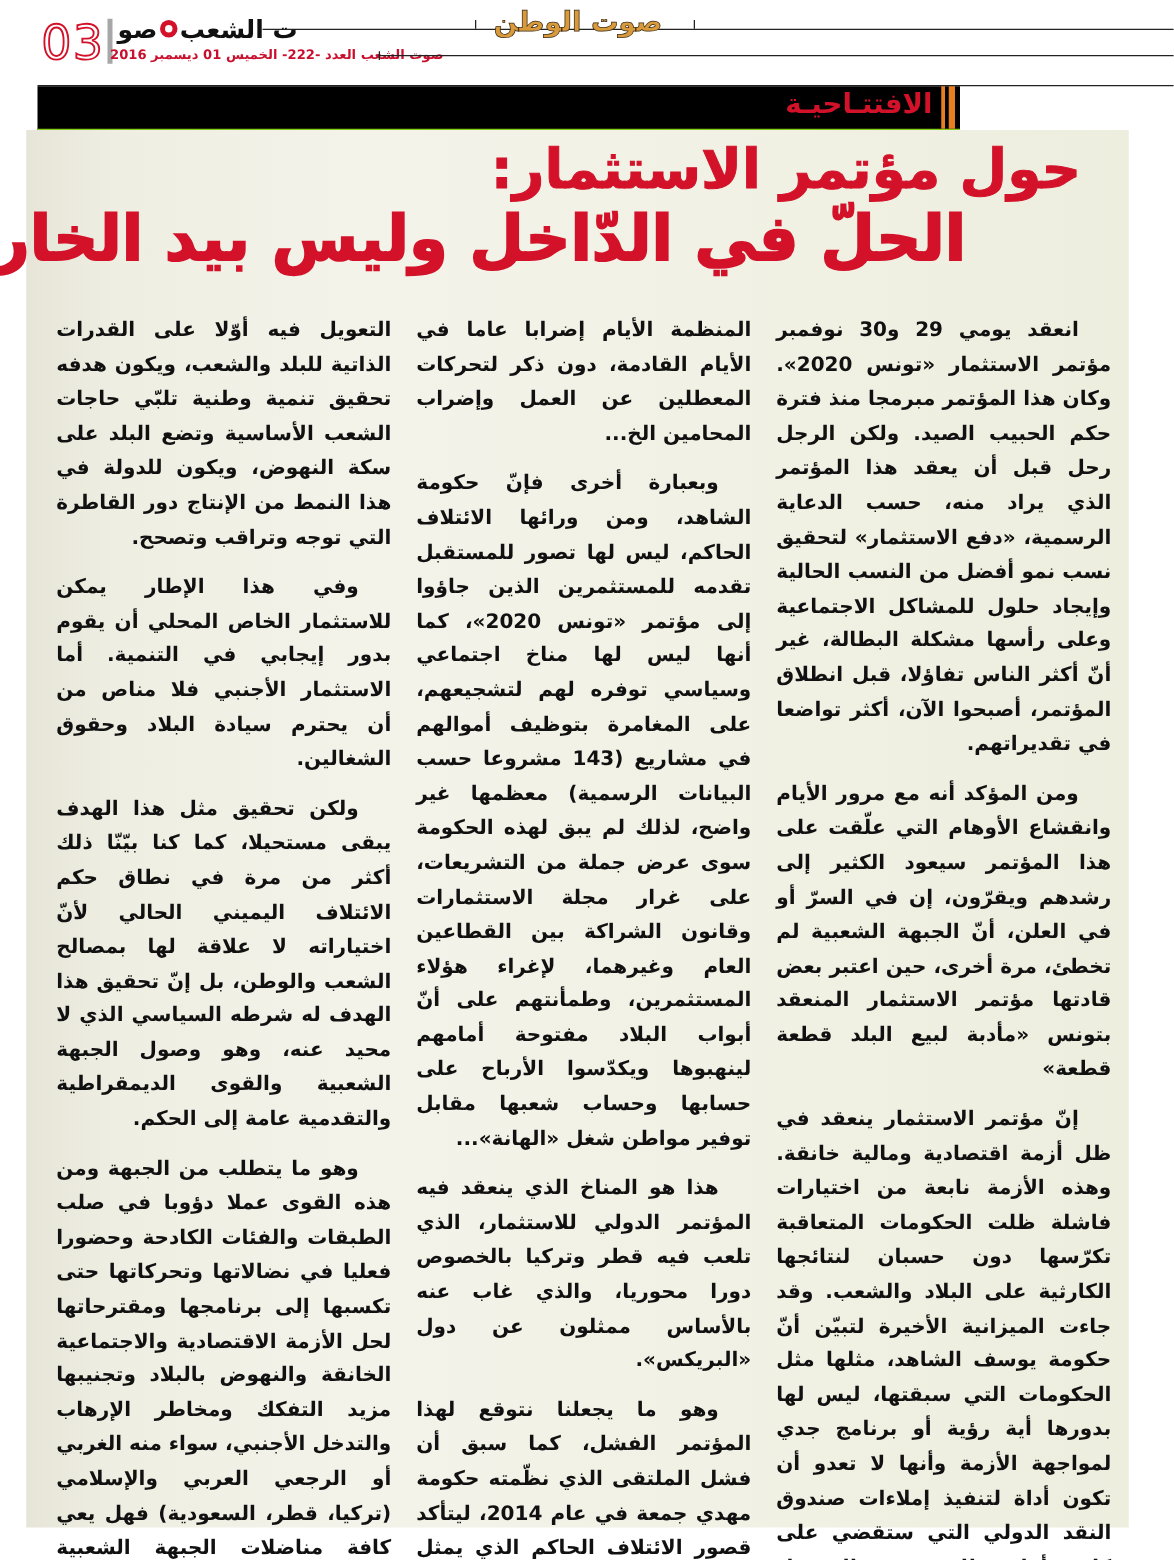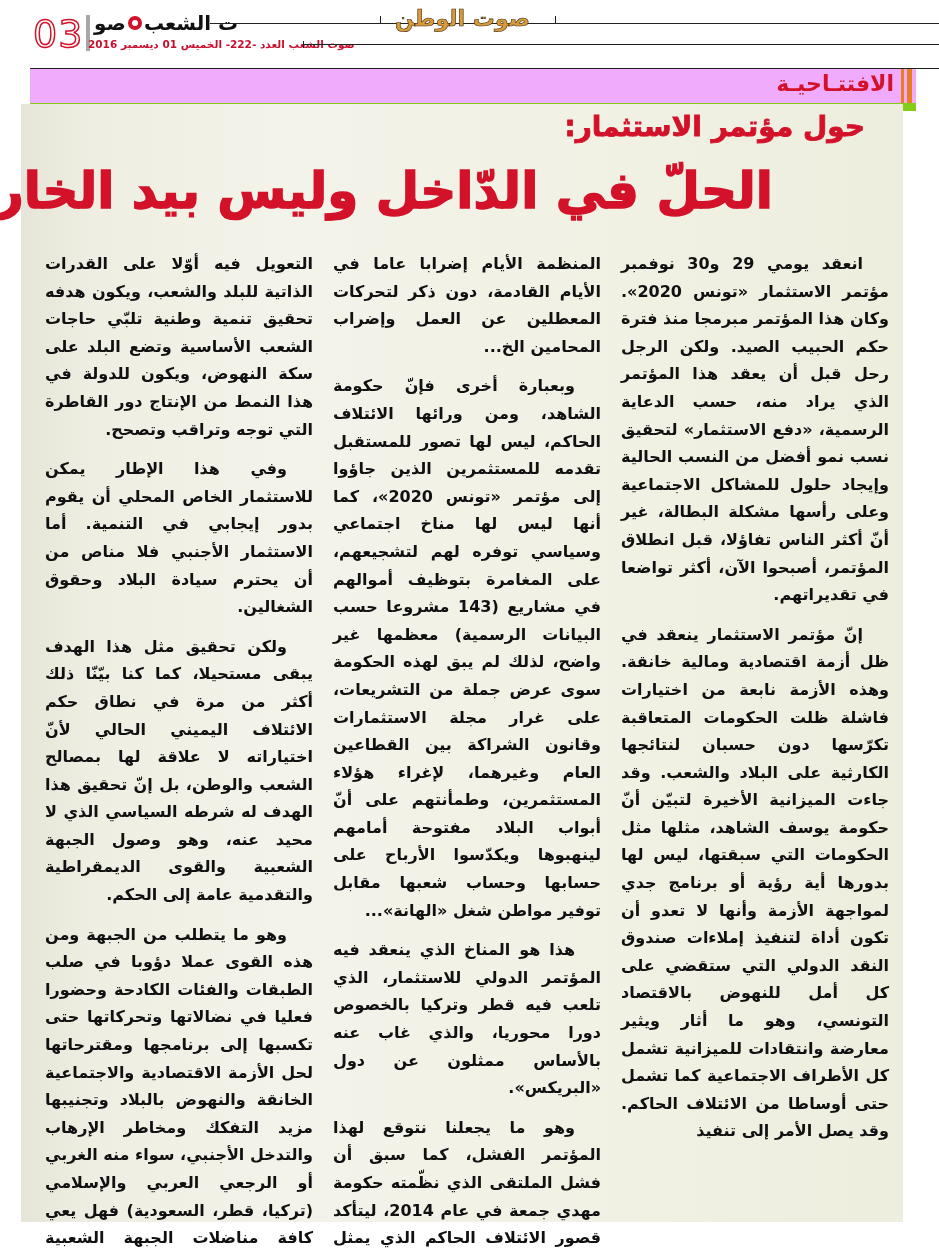--- a/index.html
+++ b/index.html
@@ -44,35 +44,35 @@
     .section-name {
       position: absolute; left: 395px; top: 6px; font-size: 22px; font-weight: bold; color: #d89a3a;
       -webkit-text-stroke: 0.6px #3b2a12; direction: rtl; letter-spacing: 0.5px; text-align: right;
     }
     .section-tick-l { position: absolute; left: 380px; top: 16px; width: 1px; height: 7px; background:#222; }
     .section-tick-r { position: absolute; left: 555px; top: 16px; width: 1px; height: 7px; background:#222; }
     .top-rule {
       position: absolute; left: 30px; top: 68px; width: 909px; height: 1px; background: #222;
     }
     .rubric-bar {
-      position: absolute; left: 30px; top: 69px; width: 886px; height: 34px; background: #f0abfc;
+      position: absolute; left: 30px; top: 69px; width: 738px; height: 34px; background: #000000;
       border-bottom: 8px solid #84cc16;
     }
     .rubric-bar .orange1 { position: absolute; right: 4px; top: 0; width: 5px; height: 34px; background: #e57f22; }
     .rubric-bar .orange2 { position: absolute; right: 12px; top: 0; width: 3px; height: 34px; background: #e57f22; }
     .rubric-label {
       position: absolute; right: 22px; top: 2px; direction: rtl; color: #d3122a; font-weight: bold; font-size: 22px;
       letter-spacing: 1px;
     }
     .panel {
       position: absolute; left: 21px; top: 104px; width: 882px; height: 1118px;
       background: linear-gradient(90deg, #e6e5d8 0%, #efeee2 8%, #f4f3ea 30%, #f1f1e5 60%, #eeeedf 100%);
     }
     .headline-pre {
-      position: absolute; right: 38px; top: 6px; direction: rtl; font-size: 28px; font-weight: bold; color: #d3122a;
+      position: absolute; right: 38px; top: 6px; direction: rtl; font-size: 44px; font-weight: bold; color: #d3122a;
       -webkit-text-stroke: 0.8px #d3122a; white-space: nowrap; margin-left: 38px;
     }
     .headline-main {
       position: absolute; right: 130px; top: 58px; direction: rtl; font-size: 50px; font-weight: bold; color: #d3122a;
       -webkit-text-stroke: 1.5px #d3122a; white-space: nowrap; letter-spacing: 0.5px;
     }
     .columns {
       position: absolute; left: 22px; top: 146px; width: 846px; height: 960px;
       display: flex; flex-direction: row-reverse; gap: 20px;
     }
@@ -109,20 +109,21 @@
   <div class="rubric-label">الافتتـاحيـة</div>
 </div>
 
 <div class="panel">
   <div class="headline-pre">حول مؤتمر الاستثمار:</div>
   <div class="headline-main">الحلّ في الدّاخل وليس بيد الخارج</div>
 
   <div class="columns">
     <div class="col">
       <p class="indent">انعقد يومي 29 و30 نوفمبر مؤتمر الاستثمار «تونس 2020». وكان هذا المؤتمر مبرمجا منذ فترة حكم الحبيب الصيد. ولكن الرجل رحل قبل أن يعقد هذا المؤتمر الذي يراد منه، حسب الدعاية الرسمية، «دفع الاستثمار» لتحقيق نسب نمو أفضل من النسب الحالية وإيجاد حلول للمشاكل الاجتماعية وعلى رأسها مشكلة البطالة، غير أنّ أكثر الناس تفاؤلا، قبل انطلاق المؤتمر، أصبحوا الآن، أكثر تواضعا في تقديراتهم.</p>
+      <p class="indent">ومن المؤكد أنه مع مرور الأيام وانقشاع الأوهام التي علّقت على هذا المؤتمر سيعود الكثير إلى رشدهم ويقرّون، إن في السرّ أو في العلن، أنّ الجبهة الشعبية لم تخطئ، مرة أخرى، حين اعتبر بعض قادتها مؤتمر الاستثمار المنعقد بتونس «مأدبة لبيع البلد قطعة قطعة»</p>
       <p class="indent">إنّ مؤتمر الاستثمار ينعقد في ظل أزمة اقتصادية ومالية خانقة. وهذه الأزمة نابعة من اختيارات فاشلة ظلت الحكومات المتعاقبة تكرّسها دون حسبان لنتائجها الكارثية على البلاد والشعب. وقد جاءت الميزانية الأخيرة لتبيّن أنّ حكومة يوسف الشاهد، مثلها مثل الحكومات التي سبقتها، ليس لها بدورها أية رؤية أو برنامج جدي لمواجهة الأزمة وأنها لا تعدو أن تكون أداة لتنفيذ إملاءات صندوق النقد الدولي التي ستقضي على كل أمل للنهوض بالاقتصاد التونسي، وهو ما أثار ويثير معارضة وانتقادات للميزانية تشمل كل الأطراف الاجتماعية كما تشمل حتى أوساطا من الائتلاف الحاكم. وقد يصل الأمر إلى تنفيذ</p>
     </div>
     <div class="col">
       <p>المنظمة الأيام إضرابا عاما في الأيام القادمة، دون ذكر لتحركات المعطلين عن العمل وإضراب المحامين الخ...</p>
       <p class="indent">وبعبارة أخرى فإنّ حكومة الشاهد، ومن ورائها الائتلاف الحاكم، ليس لها تصور للمستقبل تقدمه للمستثمرين الذين جاؤوا إلى مؤتمر «تونس 2020»، كما أنها ليس لها مناخ اجتماعي وسياسي توفره لهم لتشجيعهم، على المغامرة بتوظيف أموالهم في مشاريع (143 مشروعا حسب البيانات الرسمية) معظمها غير واضح، لذلك لم يبق لهذه الحكومة سوى عرض جملة من التشريعات، على غرار مجلة الاستثمارات وقانون الشراكة بين القطاعين العام وغيرهما، لإغراء هؤلاء المستثمرين، وطمأنتهم على أنّ أبواب البلاد مفتوحة أمامهم لينهبوها ويكدّسوا الأرباح على حسابها وحساب شعبها مقابل توفير مواطن شغل «الهانة»...</p>
       <p class="indent">هذا هو المناخ الذي ينعقد فيه المؤتمر الدولي للاستثمار، الذي تلعب فيه قطر وتركيا بالخصوص دورا محوريا، والذي غاب عنه بالأساس ممثلون عن دول «البريكس».</p>
       <p class="indent">وهو ما يجعلنا نتوقع لهذا المؤتمر الفشل، كما سبق أن فشل الملتقى الذي نظّمته حكومة مهدي جمعة في عام 2014، ليتأكد قصور الائتلاف الحاكم الذي يمثل مصالح الأقليات الثرية والمافيوزية، عن حل الأزمة الاقتصادية والاجتماعية الخانقة، كما يتأكد الطرح الذي قدمته الجبهة الشعبية بأن لا تجاوز لهذه الأزمة دون وضع أسس نمط إنتاج جديد، يتم</p>
     </div>
     <div class="col">
       <p>التعويل فيه أوّلا على القدرات الذاتية للبلد والشعب، ويكون هدفه تحقيق تنمية وطنية تلبّي حاجات الشعب الأساسية وتضع البلد على سكة النهوض، ويكون للدولة في هذا النمط من الإنتاج دور القاطرة التي توجه وتراقب وتصحح.</p>

